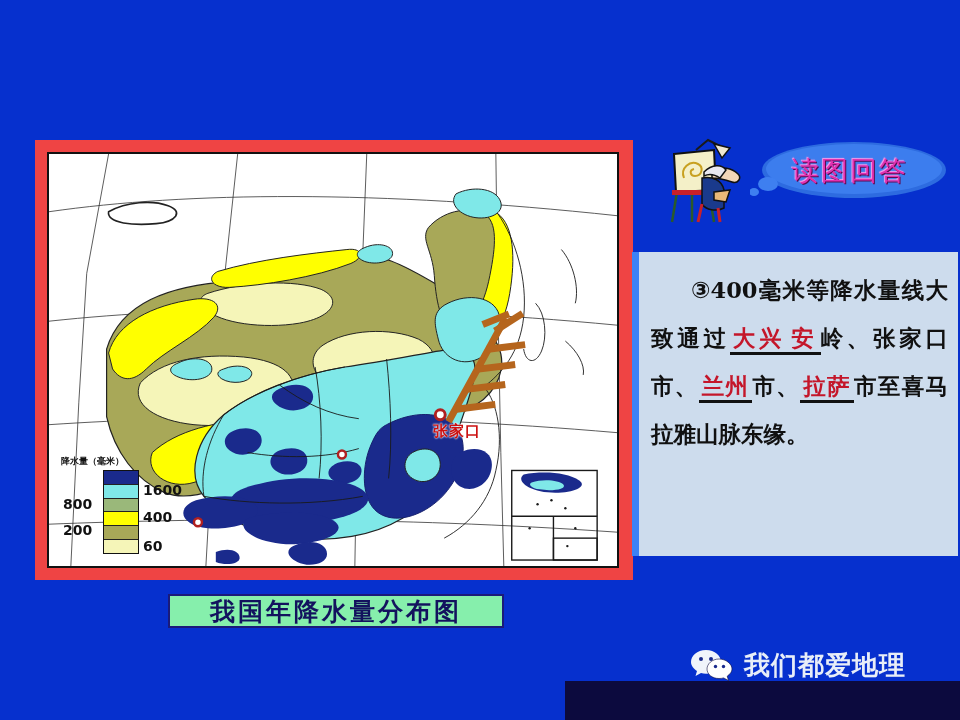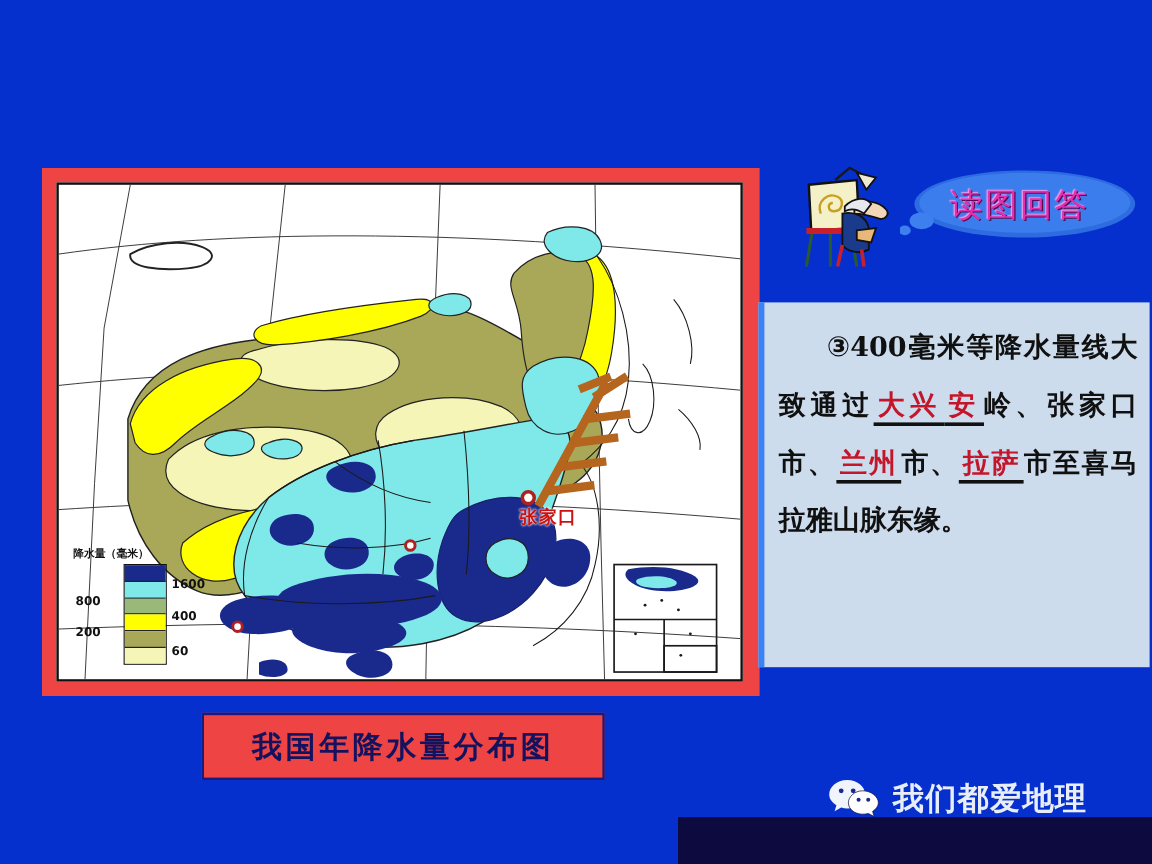--- a/index.html
+++ b/index.html
@@ -65,32 +65,32 @@
     position: absolute;
     left: 42px; top: 0;
     width: 36px; height: 84px;
     border: 1px solid #111;
     display: flex; flex-direction: column;
   }
   #legend-bar .sw { flex: 1 1 0; border-bottom: 1px solid #222; }
   #legend-bar .sw:last-child { border-bottom: none; }
   .lg-label {
     position: absolute;
-    font-size: 10px;
+    font-size: 14px;
     font-weight: 700;
     color: #111;
     font-family: "DejaVu Sans", "Liberation Sans", sans-serif;
   }
 
   
   #map-caption {
     position: absolute;
     left: 168px; top: 594px;
-    width: 336px; height: 56px;
-    background: #ef4444;
+    width: 336px; height: 34px;
+    background: #86efac;
     border: 2px solid #1a1a7a;
     display: flex; align-items: center; justify-content: center;
     font-size: 25px;
     font-weight: 700;
     letter-spacing: 3px;
     color: #13125e;
     font-family: "DejaVu Sans", "Liberation Sans", sans-serif;
   }
 
   
@@ -116,21 +116,21 @@
     text-shadow: 1px 1px 0 #5a0a50, -1px -1px 1px #ff9de8;
     white-space: nowrap;
   }
 
   
   #qpanel {
     position: absolute;
     left: 632px; top: 252px;
     width: 326px; height: 304px;
     background: #cddced;
-    border-left: 5px solid #3b82f6;
+    border-left: 7px solid #3b82f6;
     padding: 14px 10px 10px 12px;
   }
   #qtext {
     font-size: 22.5px;
     line-height: 48px;
     color: #101010;
     font-weight: 700;
     font-family: "DejaVu Serif", "Liberation Serif", serif;
     text-align: justify;
   }

